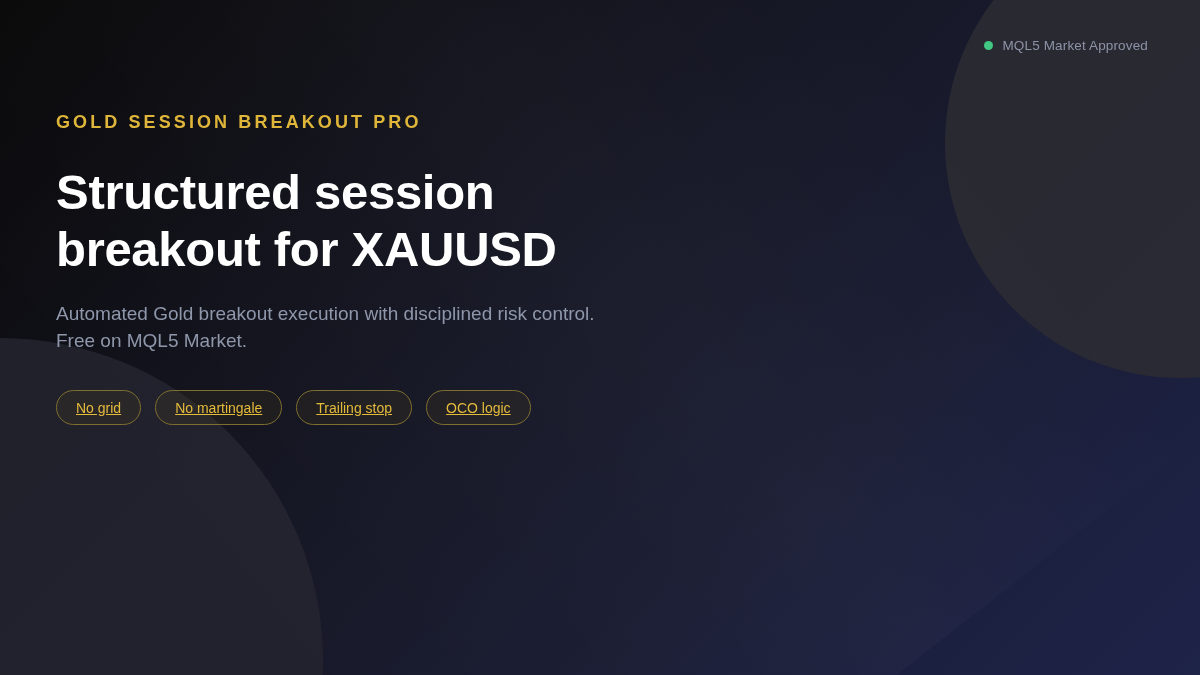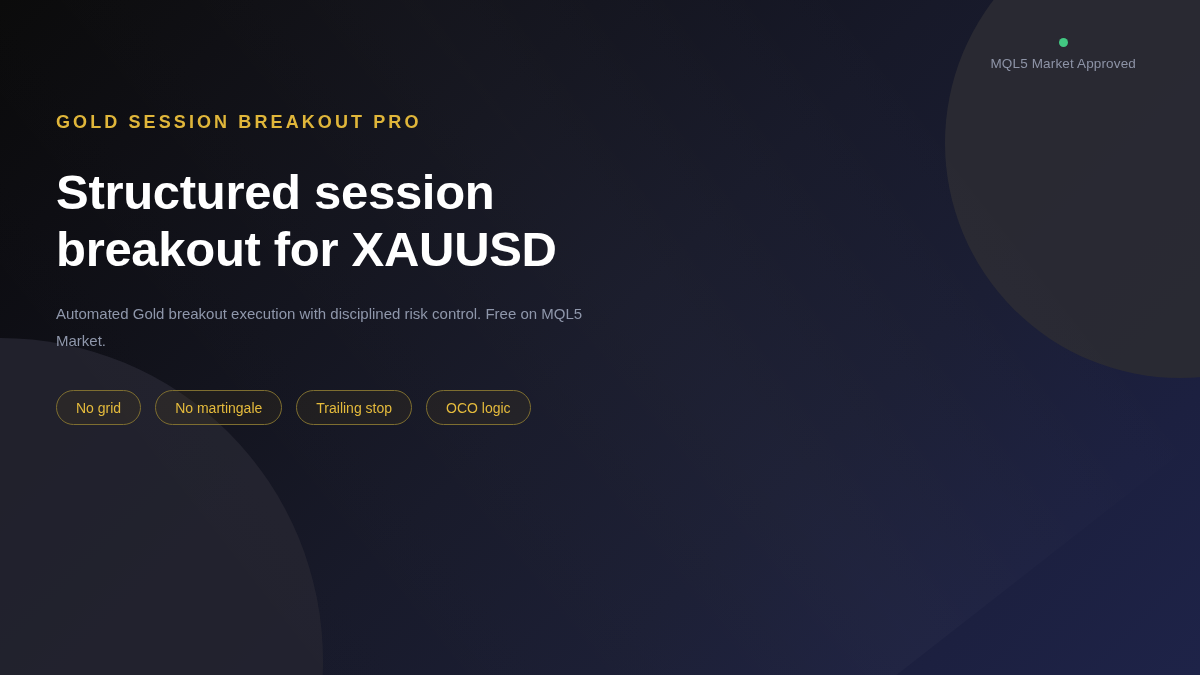--- a/index.html
+++ b/index.html
@@ -71,27 +71,26 @@
       rgba(255,255,255,0.000) 0%,
       rgba(255,255,255,0.016) 45%,
       rgba(255,255,255,0.022) 60%,
       rgba(255,255,255,0.000) 100%);
     pointer-events: none;
   }
 
   
   .status-badge {
     position: absolute;
-    right: 64px;
+    right: 52px;
     top: 38px;
     display: flex;
     align-items: center;
     gap: 9px;
     z-index: 5;
-    flex-direction: column;
   }
 
   .status-dot {
     width: 9px;
     height: 9px;
     border-radius: 50%;
     background: #42c882;
     flex: 0 0 auto;
   }
 
@@ -125,21 +124,21 @@
     font-weight: bold;
     line-height: 57px;
     color: #ffffff;
     letter-spacing: -0.3px;
     margin-bottom: 22px;
     max-width: 600px;
     margin-top: 31px;
   }
 
   .subtitle {
-    font-size: 15px;
+    font-size: 19px;
     line-height: 27px;
     color: #8f97ab;
     max-width: 565px;
     margin-bottom: 36px;
   }
 
   
   .pill-row {
     display: flex;
     flex-wrap: wrap;
@@ -154,20 +153,21 @@
     height: 35px;
     padding: 8px 19px;
     border-radius: 18px;
     border: 1px solid #7e6e30;
     background: rgba(80, 66, 24, 0.20);
     color: #e5bb3c;
     font-size: 14px;
     line-height: 1;
     white-space: nowrap;
     cursor: pointer;
+    text-decoration: underline;
   }
 </style>
 </head>
 <body>
 
 <div class="hero">
 
   <div class="deco-circle-tr"></div>
   <div class="deco-circle-bl"></div>
   <div class="deco-band"></div>

